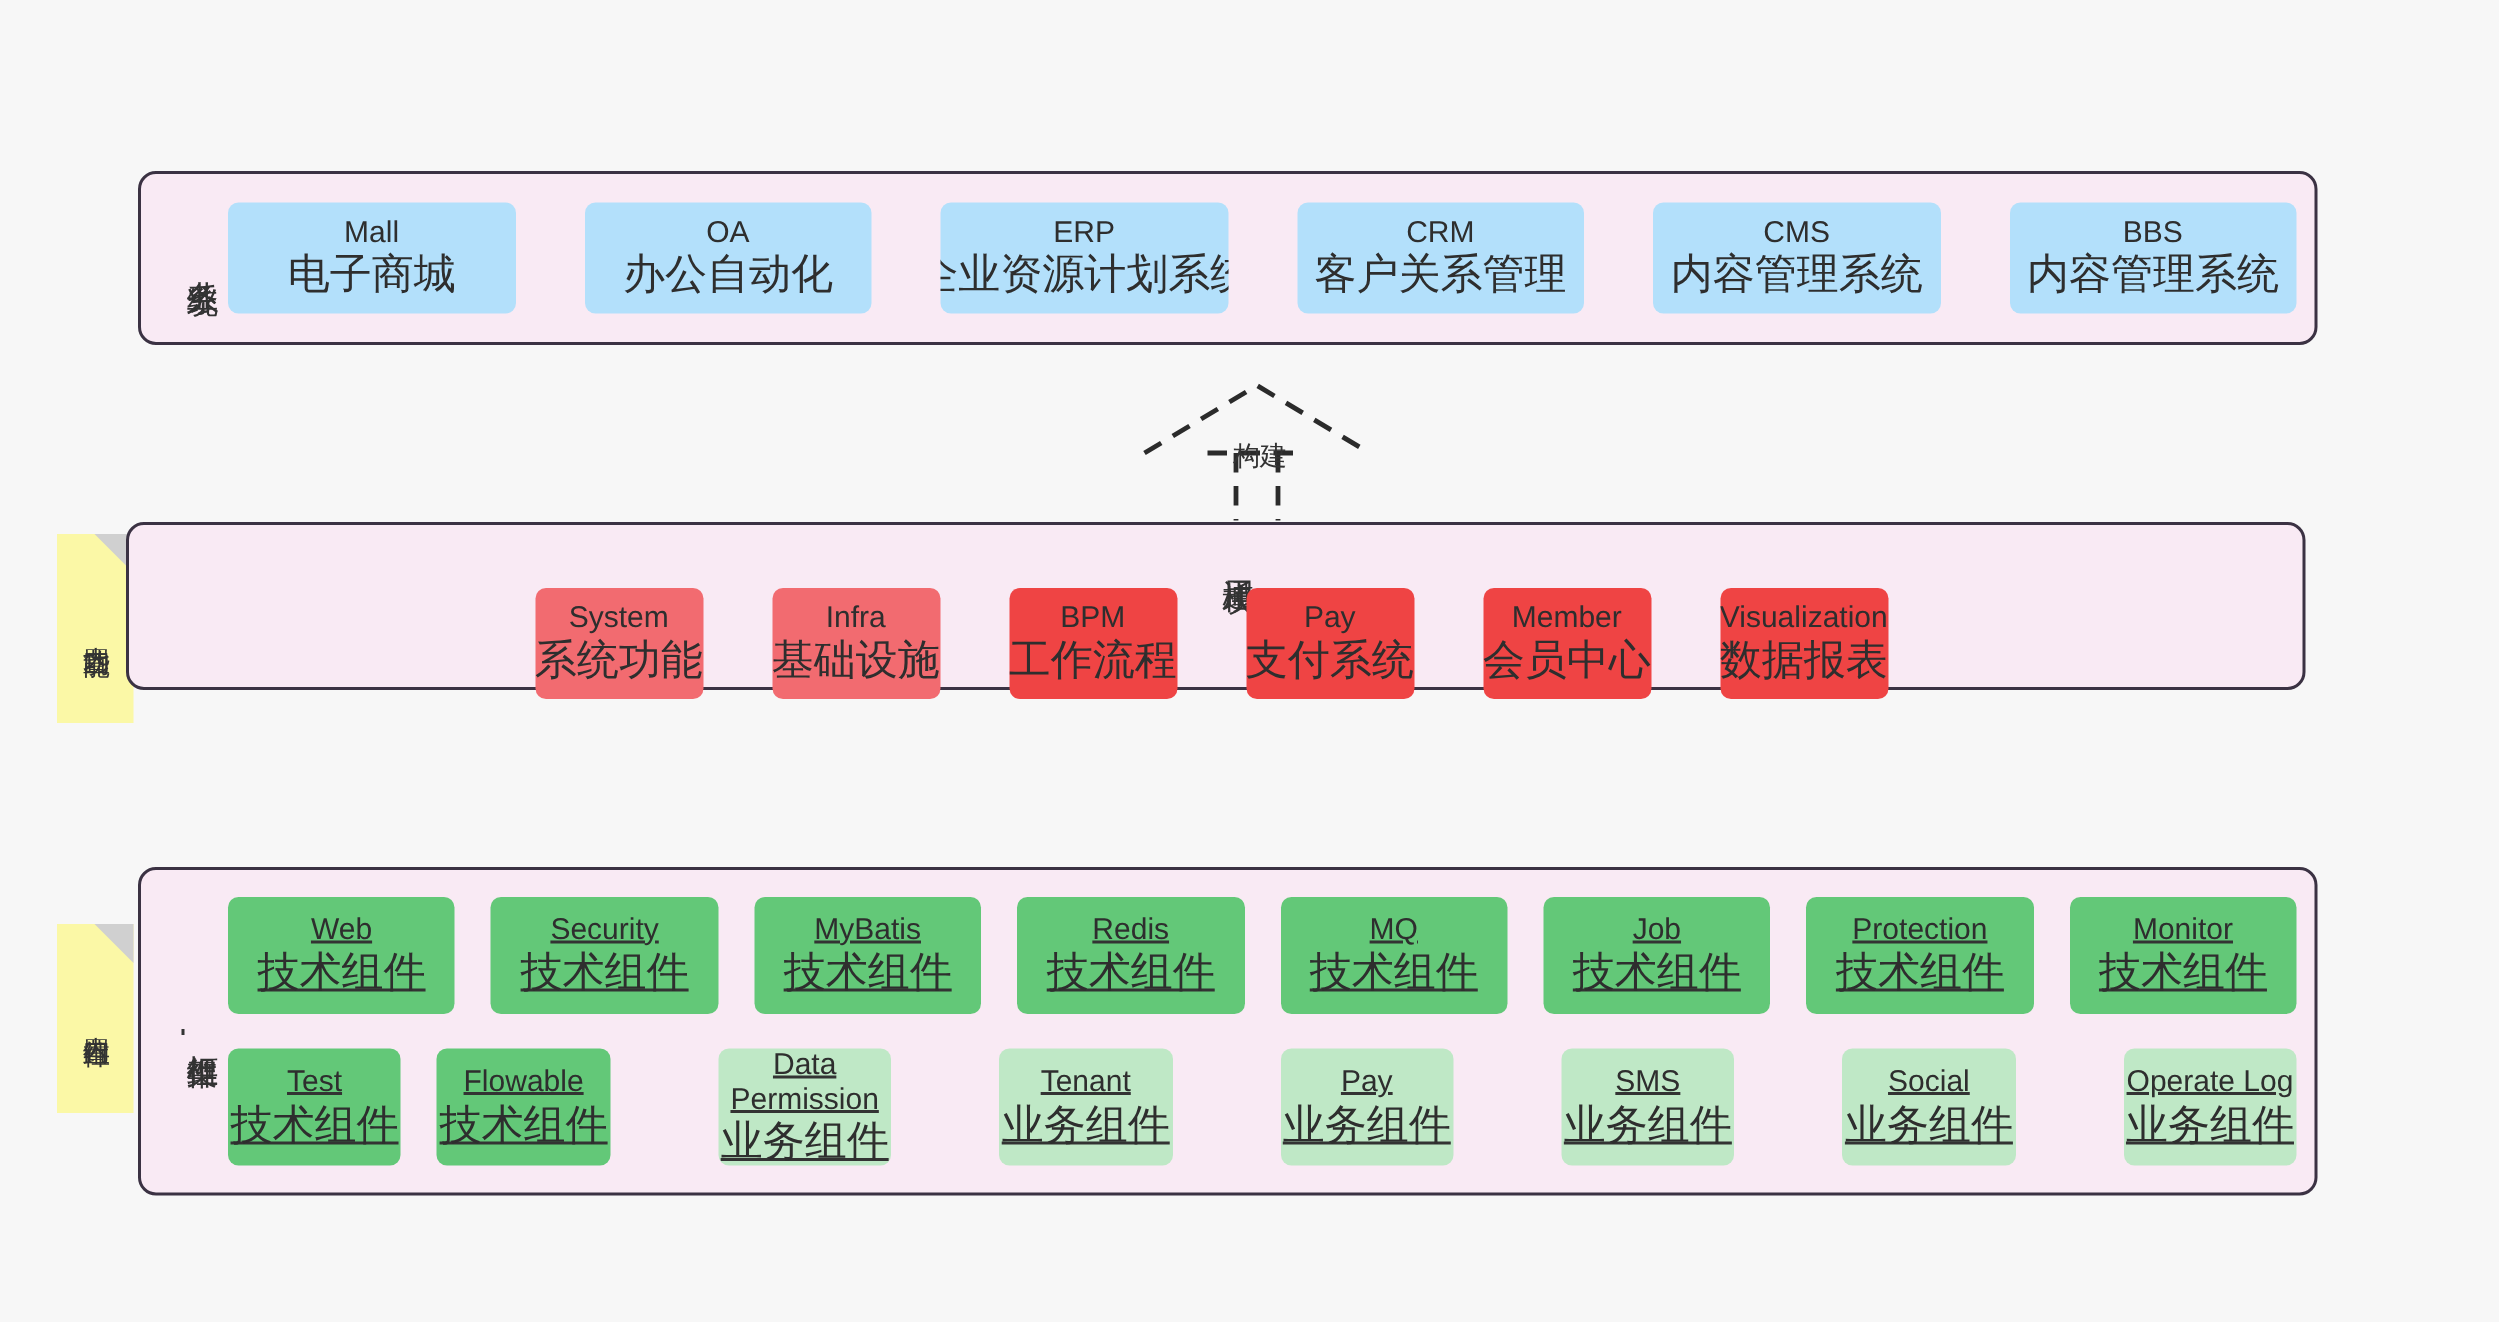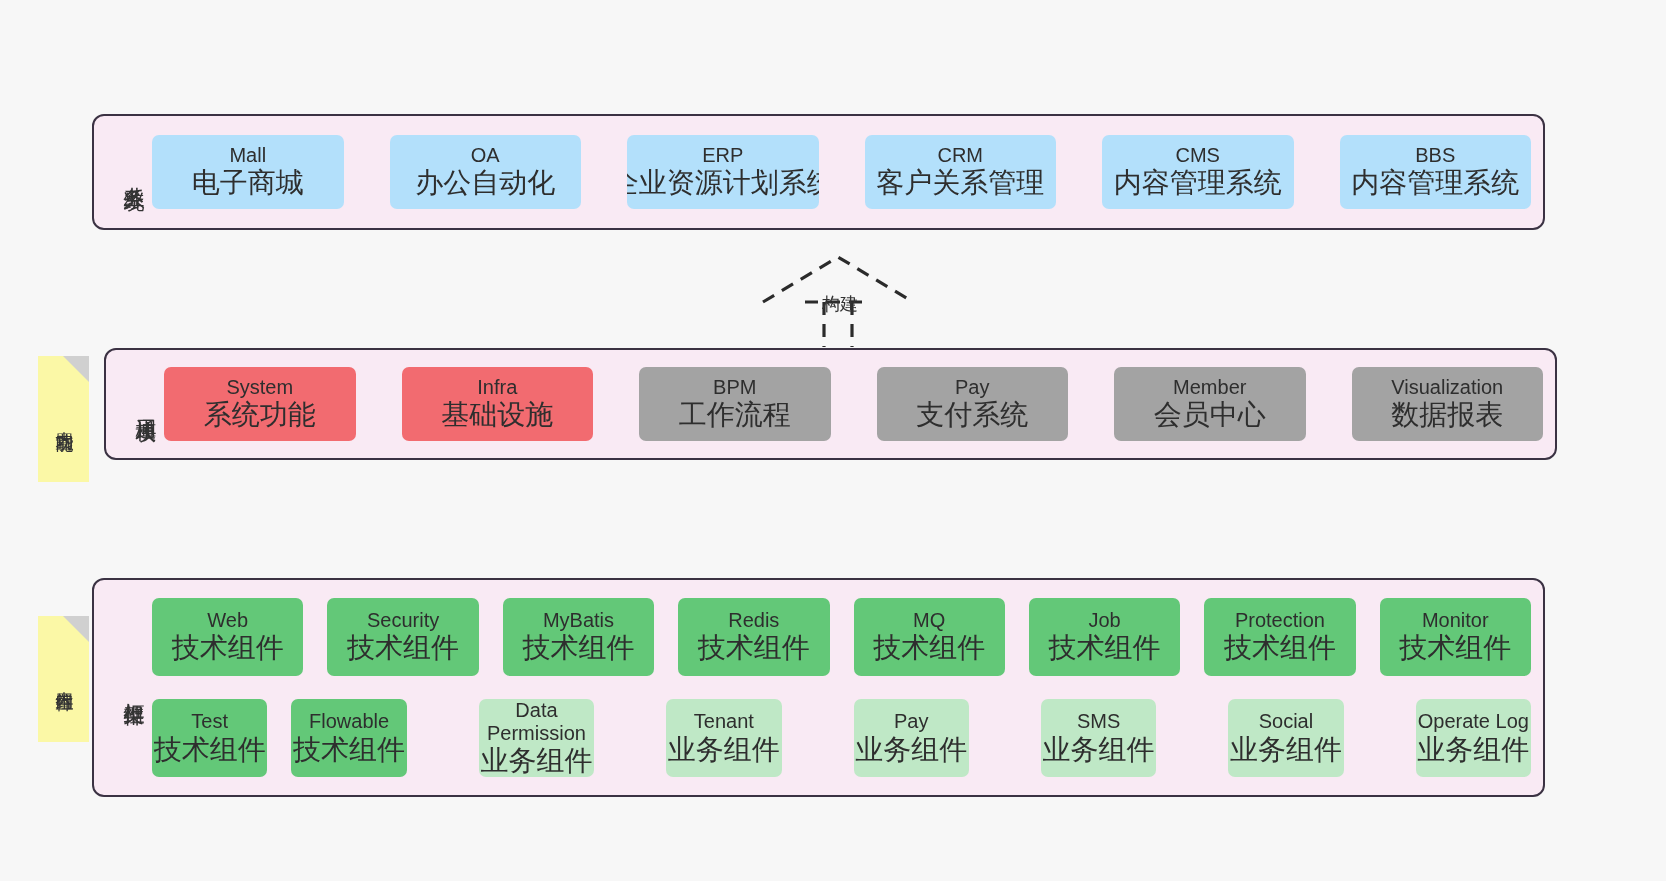--- a/index.html
+++ b/index.html
@@ -80,46 +80,46 @@
   }
   .node .t-cn {
     font-size: 28px;
     line-height: 1.16;
     white-space: nowrap;
   }
 
   
   .c-blue        { background: #b3e0fb; }
   .c-red         { background: #f26b70; }
-  .c-pink        { background: #a3a3a3; }
+  .c-pink        { background: #ef4444; }
   .c-green       { background: #63c878; }
   .c-lightgreen  { background: #bfe8c6; margin-left: 48px; }
 
   
   #layer-business {
     left: 92px;  top: 114px;
     width: 1453px; height: 116px;
   }
   #layer-business .layer-body { padding: 0 12px 0 6px; }
   #layer-business .row { gap: 46px; height: 100%; }
   #layer-business .node { flex: 1 1 0; height: 74px; }
 
   
   #layer-common {
-    left: 104px; top: 348px;
-    width: 1453px; height: 112px;
+    left: 84px; top: 348px;
+    width: 1453px; height: 112px; flex-direction: column;
   }
   #layer-common .layer-body { padding: 0 12px 0 6px; }
   #layer-common .row { gap: 46px; height: 100%; }
   #layer-common .node { flex: 1 1 0; height: 74px; }
 
   
   #layer-framework {
     left: 92px; top: 578px;
-    width: 1453px; height: 219px;
+    width: 1453px; height: 219px; text-decoration: underline;
   }
   #layer-framework .layer-body {
     padding: 11px 12px 11px 6px;
     gap: 10px;
   }
   #layer-framework .row { gap: 24px; }
   #layer-framework .node { flex: 1 1 0; height: 78px; }
 
   
   .note {

